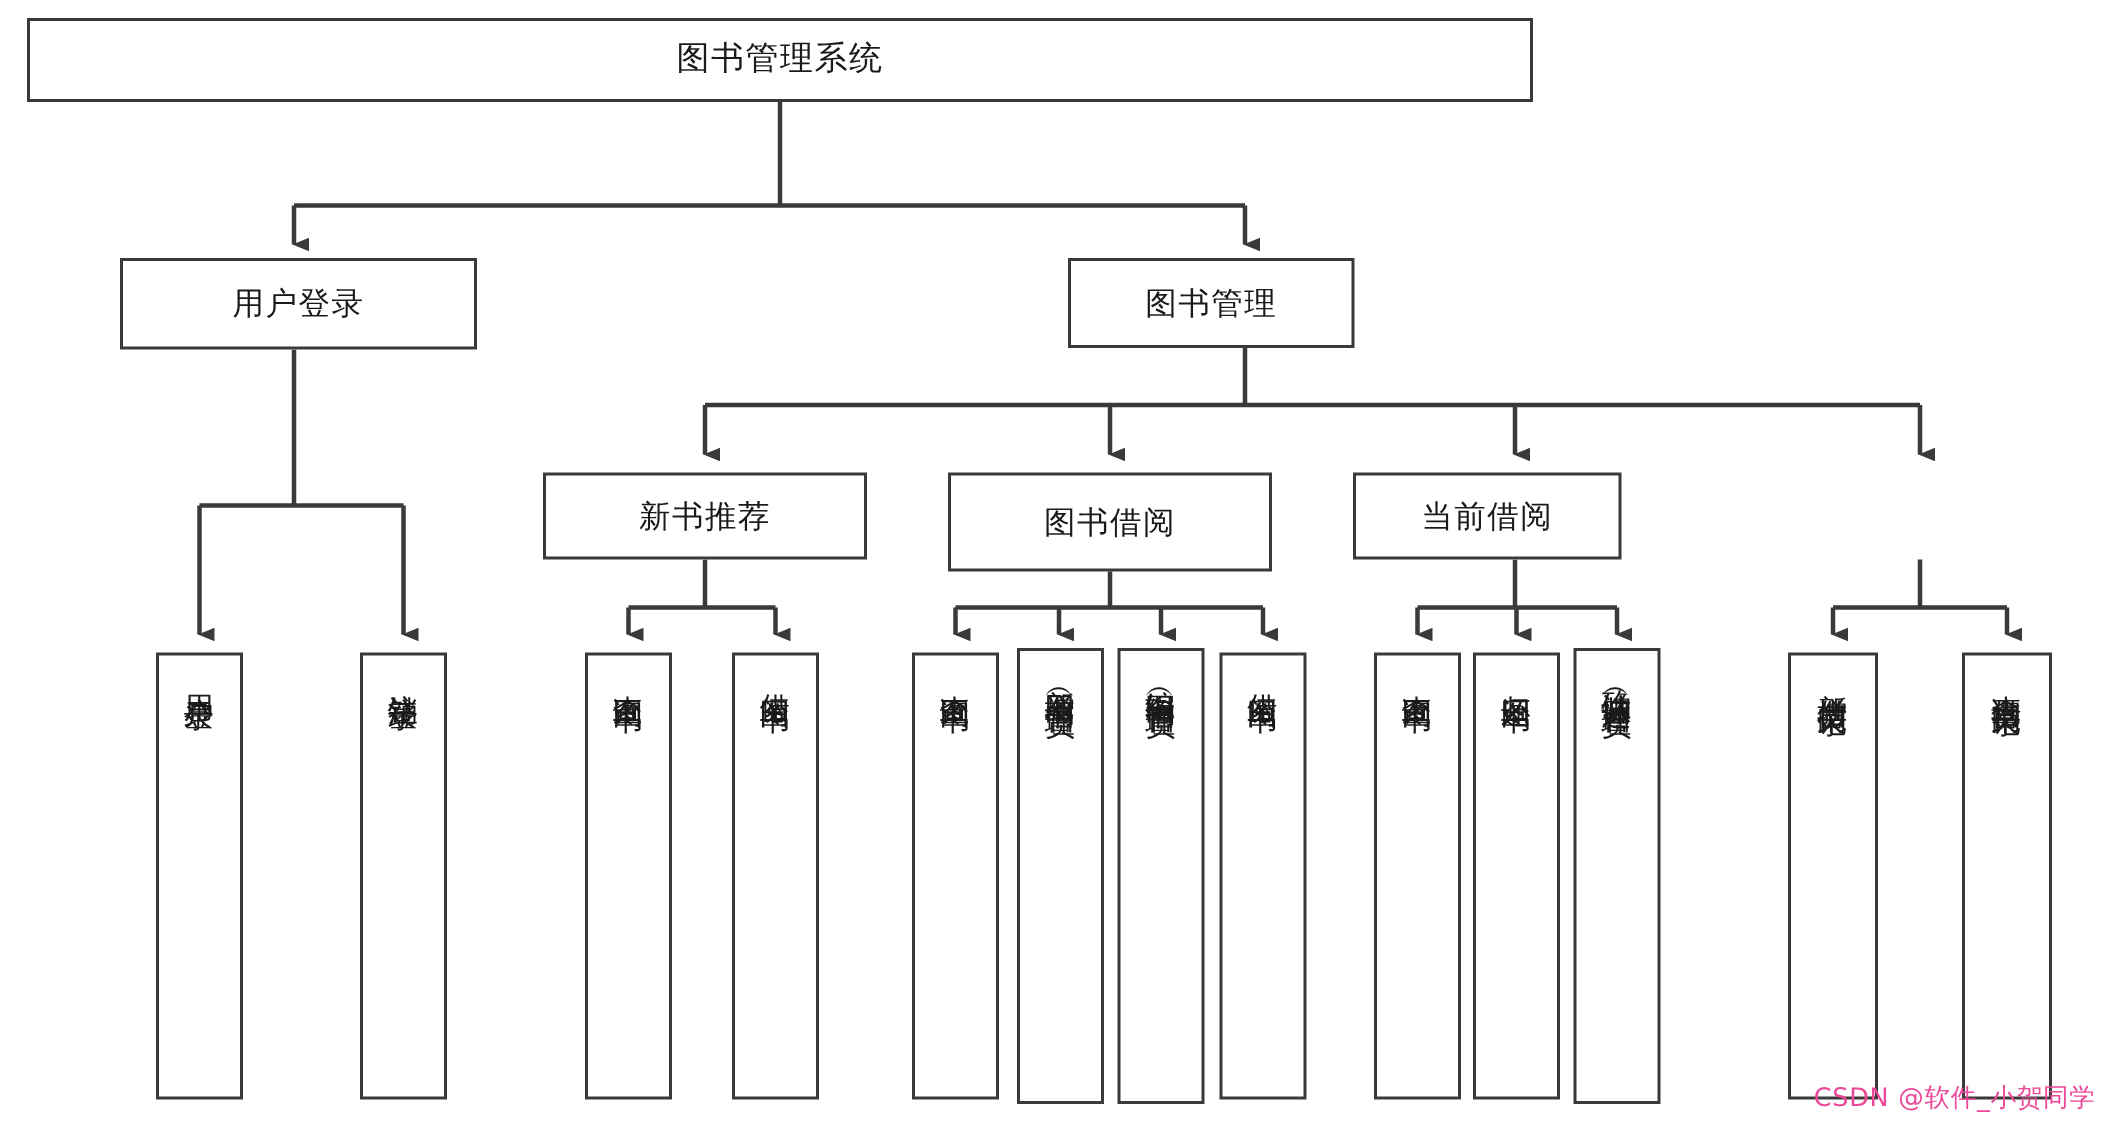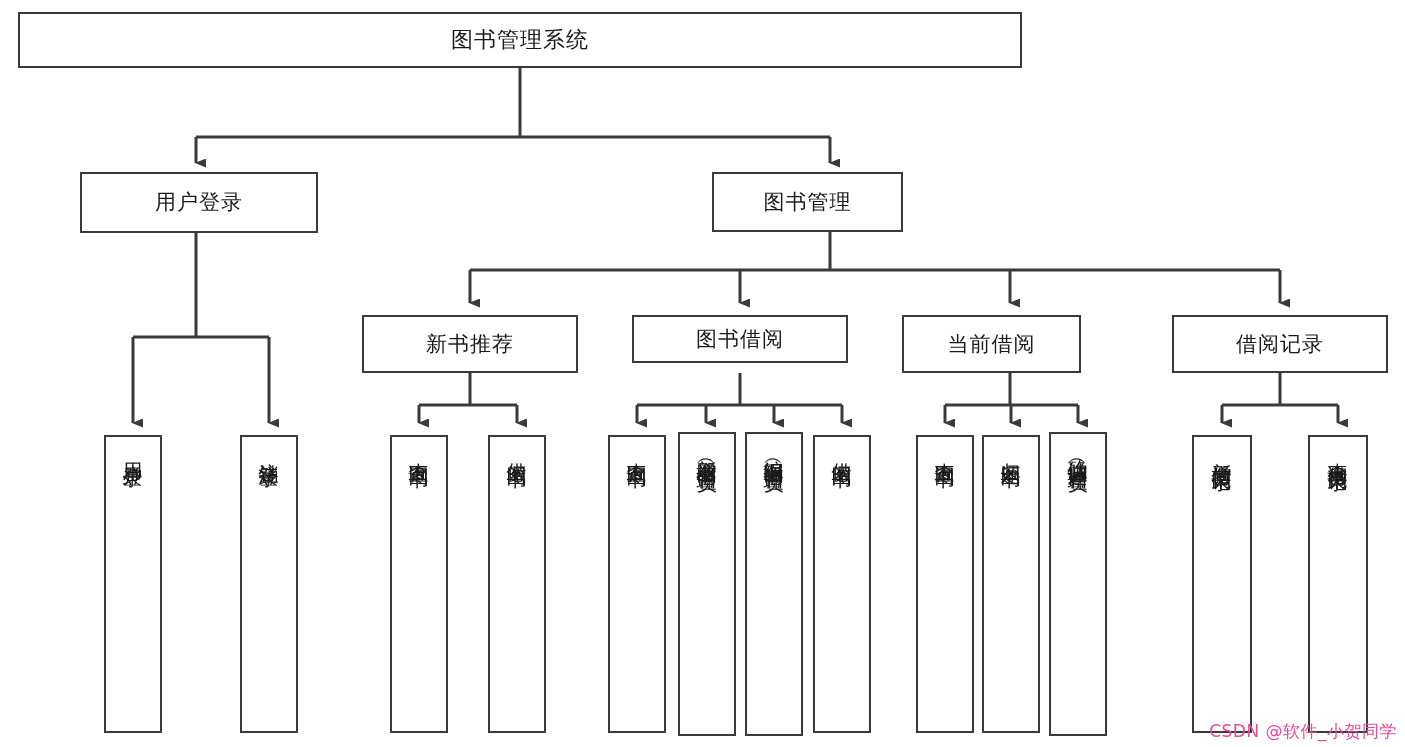--- a/index.html
+++ b/index.html
@@ -136,29 +136,26 @@
   <div class="node horiz" style="left:80px; top:172px; width:238px; height:61px;">
     <span class="node-label">用户登录</span>
   </div>
   <div class="node horiz" style="left:712px; top:172px; width:191px; height:60px;">
     <span class="node-label">图书管理</span>
   </div>
 
   <div class="node horiz" style="left:362px; top:315px; width:216px; height:58px;">
     <span class="node-label">新书推荐</span>
   </div>
-  <div class="node horiz" style="left:632px; top:315px; width:216px; height:48px;">
+  <div class="node horiz" style="left:632px; top:315px; width:216px; height:66px;">
     <span class="node-label">图书借阅</span>
   </div>
   <div class="node horiz" style="left:902px; top:315px; width:179px; height:58px;">
     <span class="node-label">当前借阅</span>
   </div>
-  <div class="node horiz" style="left:1172px; top:315px; width:216px; height:58px;">
-    <span class="node-label">借阅记录</span>
-  </div>
 
   <div class="node vert" style="left:104px; top:435px; width:58px; height:298px;">
     <span class="node-label">用户登录</span>
   </div>
   <div class="node vert" style="left:240px; top:435px; width:58px; height:298px;">
     <span class="node-label">注销登录</span>
   </div>
 
   <div class="node vert" style="left:390px; top:435px; width:58px; height:298px;">
     <span class="node-label">查询图书</span>

